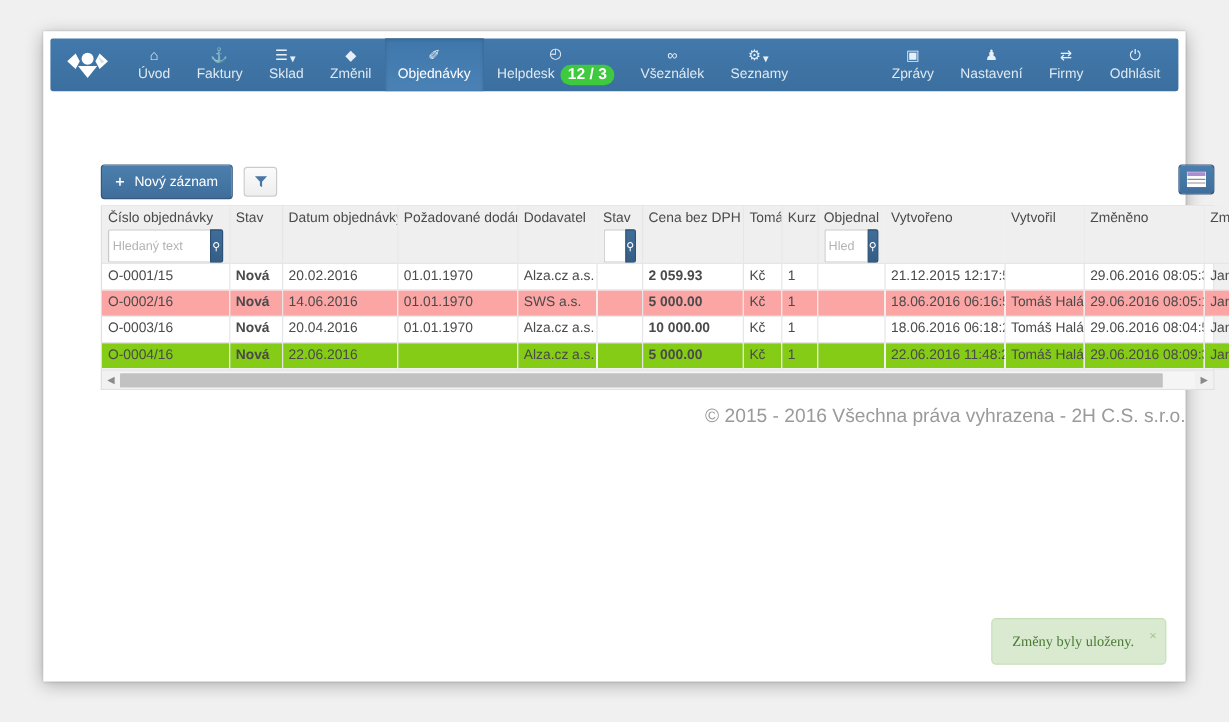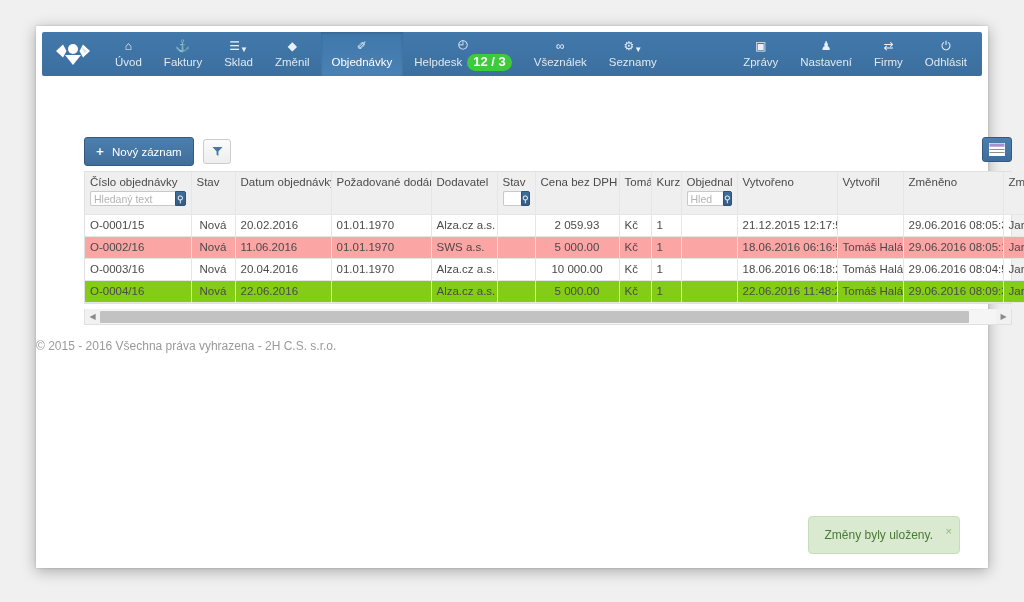--- a/index.html
+++ b/index.html
@@ -137,21 +137,21 @@
     color: #4a4a4a;
     height: 42px;
     padding-top: 4px;
     text-align: left;
   }
   .th-label { display: flex; align-items: center; gap: 16px; }
   .sort-asc { font-size: 9px; color: #777; margin-left: auto; padding-right: 2px; }
   .filt {
     display: flex;
     margin-top: 3px;
-    height: 15px;
+    height: 28px;
   }
   .filt input {
     flex: 1 1 auto;
     min-width: 0;
     border: 1px solid #c9c9c9;
     border-right: none;
     border-radius: 2px 0 0 2px;
     font-size: 10.5px;
     font-family: "Liberation Sans", sans-serif;
     padding: 0 3px;
@@ -166,21 +166,21 @@
     border: 1px solid #2e5275;
     border-radius: 0 2px 2px 0;
     color: #fff;
     font-size: 9px;
     display: flex; align-items: center; justify-content: center;
     cursor: pointer;
   }
   table.grid tbody td { height: 21px; line-height: 21px; }
   tr.row-alt td { background: #fca5a5; }
   tr.row-sel td { background: #84cc16; color: #4a4a4a; }
-  td.right { text-align: center; }
+  td.right { text-align: left; font-weight: bold; }
 
   
   .hscroll {
     position: absolute;
     left: 48px; top: 283px;
     width: 928px; height: 16px;
     background: #f1f1f1;
     border: 1px solid #e0e0e0;
     border-top: none;
     display: flex; align-items: center;
@@ -191,37 +191,38 @@
     font-size: 8px; color: #8a8a8a;
     background: #f1f1f1;
     cursor: pointer;
   }
   .hs-track { flex: 1; height: 14px; background: #f5f5f5; }
   .hs-thumb { height: 12px; margin-top: 1px; background: #c2c2c2; border-radius: 1px; width: 97%; cursor: pointer; }
 
   
   .footer {
     position: absolute;
-    left: 0; right: 0; top: 313px;
-    text-align: left;
-    font-size: 12px;
+    left: 16px; right: 0; top: 313px;
+    text-align: right;
+    font-size: 16px;
     color: #9a9a9a;
   }
 
   
   .toast {
     position: absolute;
-    right: 28px; bottom: 14px;
+    right: 16px; bottom: 14px;
     background: #d9ead0;
     border: 1px solid #c6dfb8;
     border-radius: 4px;
     color: #4a7a35;
     font-size: 12px;
     padding: 11px 26px 11px 16px;
     cursor: pointer;
+    font-family: Liberation Serif, serif;
   }
   .toast .x {
     position: absolute;
     right: 7px; top: 8px;
     font-size: 11px;
     color: #8fb87a;
     cursor: pointer;
   }
 </style>
 </head>
@@ -456,21 +457,21 @@
             <td>1</td>
             <td></td>
             <td>21.12.2015 12:17:50</td>
             <td></td>
             <td>29.06.2016 08:05:31</td>
             <td>Jan</td>
           </tr>
           <tr class="row-alt">
             <td>O-0002/16</td>
             <td class="right">Nová</td>
-            <td>11.06.2016</td>
+            <td>14.06.2016</td>
             <td>01.01.1970</td>
             <td>SWS a.s.</td>
             <td></td>
             <td class="right">5 000.00</td>
             <td>Kč</td>
             <td>1</td>
             <td></td>
             <td>18.06.2016 06:16:51</td>
             <td>Tomáš Halász</td>
             <td>29.06.2016 08:05:17</td>

